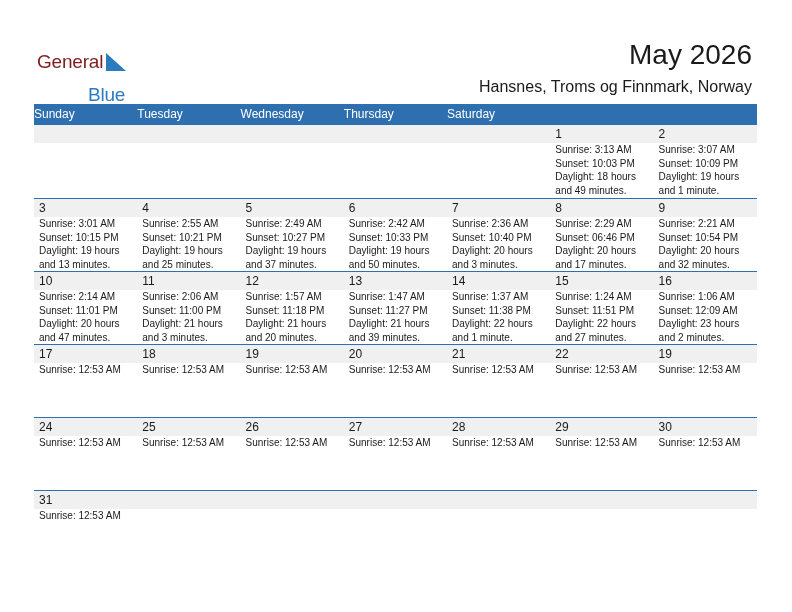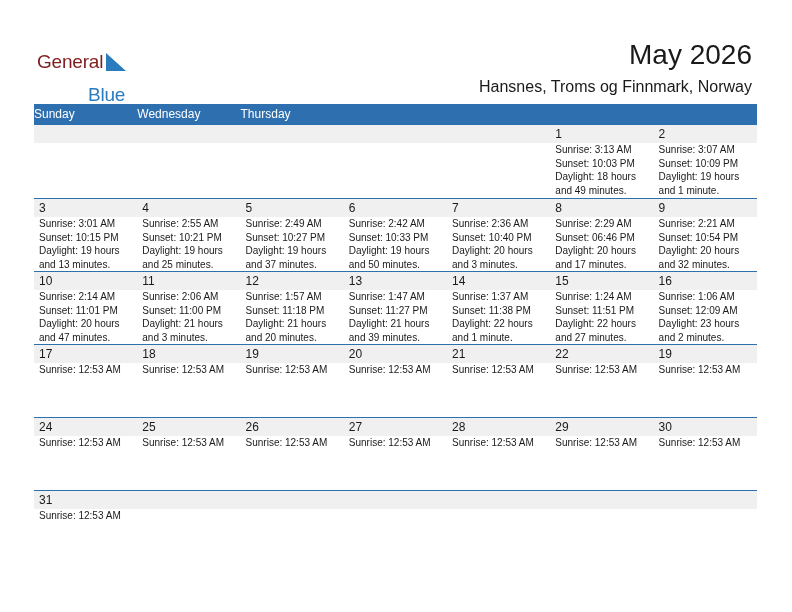--- a/index.html
+++ b/index.html
@@ -35,22 +35,24 @@
   <span class="logo-tri"></span>
   <span class="logo-blue">Blue</span>
 </div>
 
 <div class="title">May 2026</div>
 <div class="subtitle">Hansnes, Troms og Finnmark, Norway</div>
 
 <div class="cal">
   <div class="head">
     <div class="head-cell">Sunday</div>
+    <div class="head-cell">Tuesday</div>
     <div class="head-cell">Wednesday</div>
     <div class="head-cell">Thursday</div>
+    <div class="head-cell">Saturday</div>
   </div>
   <div id="weeks">
       <div class="week">
         <div class="strip"></div>
         <div class="cells">
           <div class="cell">
             <div class="daynum"></div>
           </div>
           <div class="cell">
             <div class="daynum"></div>

